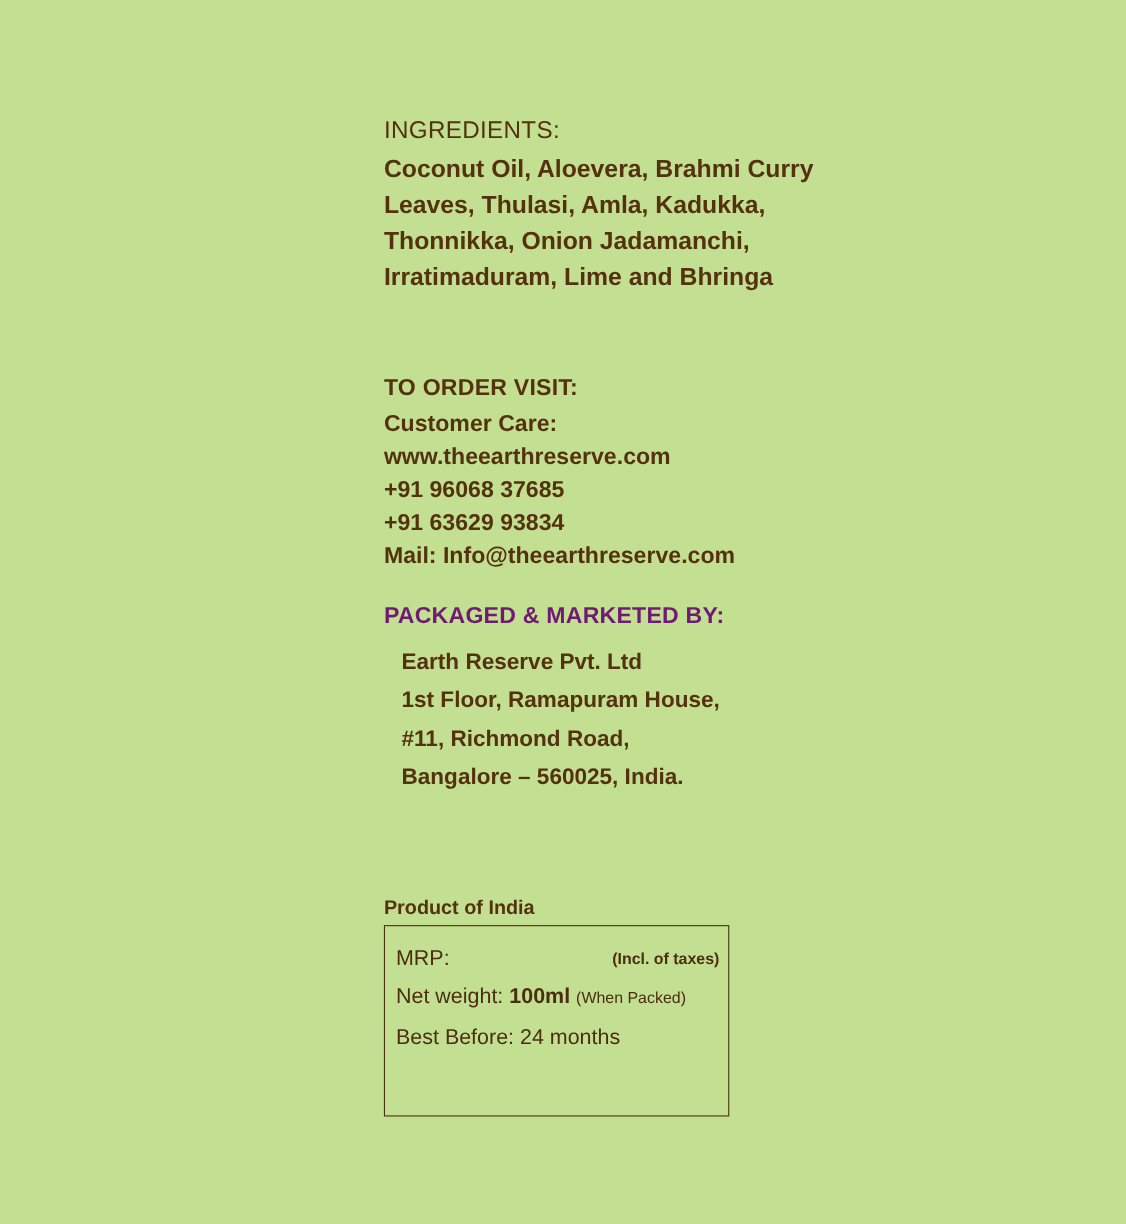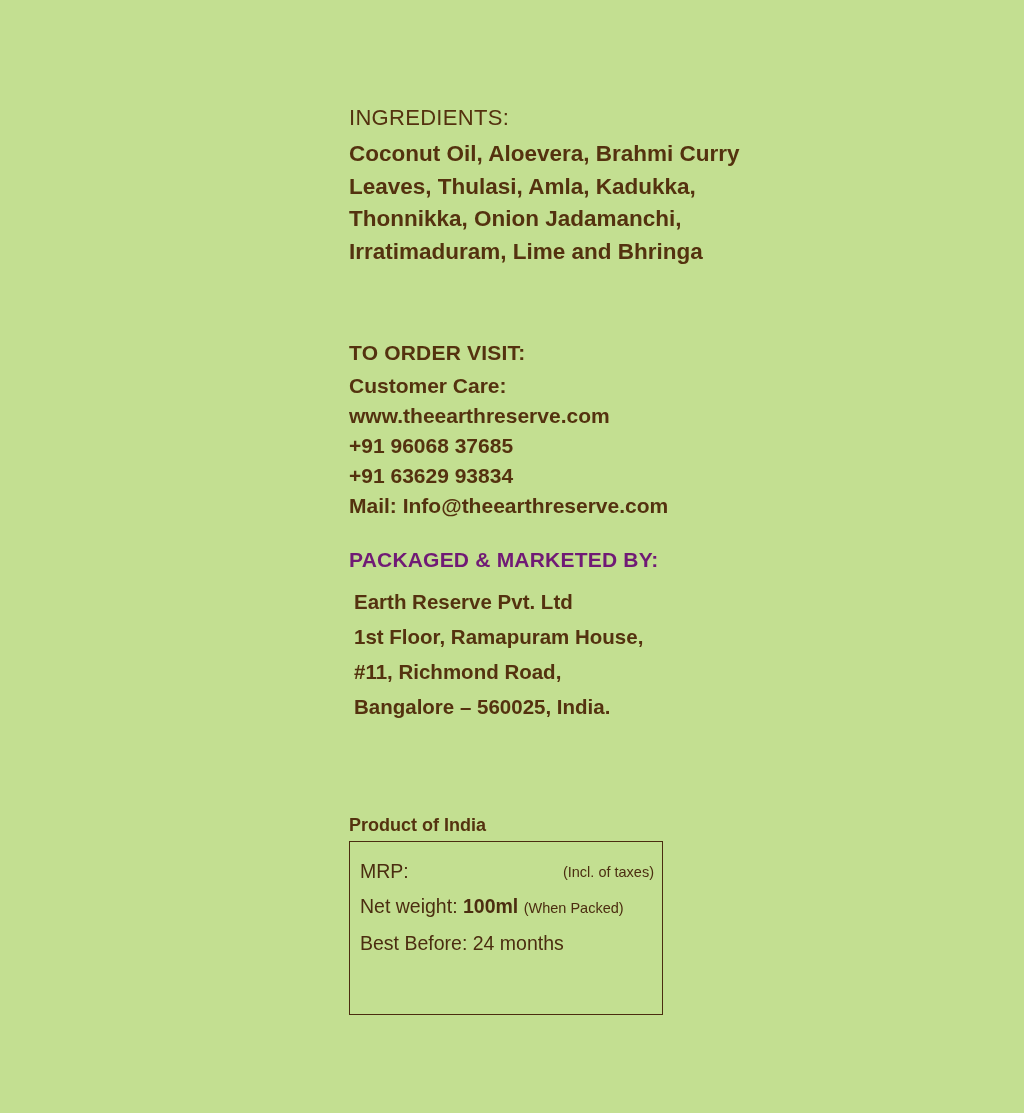--- a/index.html
+++ b/index.html
@@ -66,21 +66,21 @@
     top: 548px;
     left: 0;
     font-size: 21px;
     font-weight: bold;
     letter-spacing: 0.2px;
     color: #701a75;
   }
   .packaged-lines {
     position: absolute;
     top: 584px;
-    left: 5px;
+    left: 16px;
     font-size: 20.5px;
     font-weight: bold;
     line-height: 35px;
     color: #54320f;
     width: 460px;
   }
   .product-of {
     position: absolute;
     top: 815px;
     left: 0;
@@ -111,21 +111,21 @@
   }
   .mrp-row .bold {
     font-weight: bold;
     font-size: 19.5px;
   }
   .incl-taxes {
     position: absolute;
     right: 8px;
     top: 1px;
     font-size: 14.5px;
-    font-weight: 400;
+    font-weight: 700;
   }
 </style>
 </head>
 <body>
 
 <div class="label">
 
   <div class="ingredients-heading">INGREDIENTS:</div>
 
   <div class="ingredients-body">Coconut Oil, Aloevera, Brahmi Curry Leaves, Thulasi, Amla, Kadukka, Thonnikka, Onion Jadamanchi, Irratimaduram, Lime and Bhringa</div>

